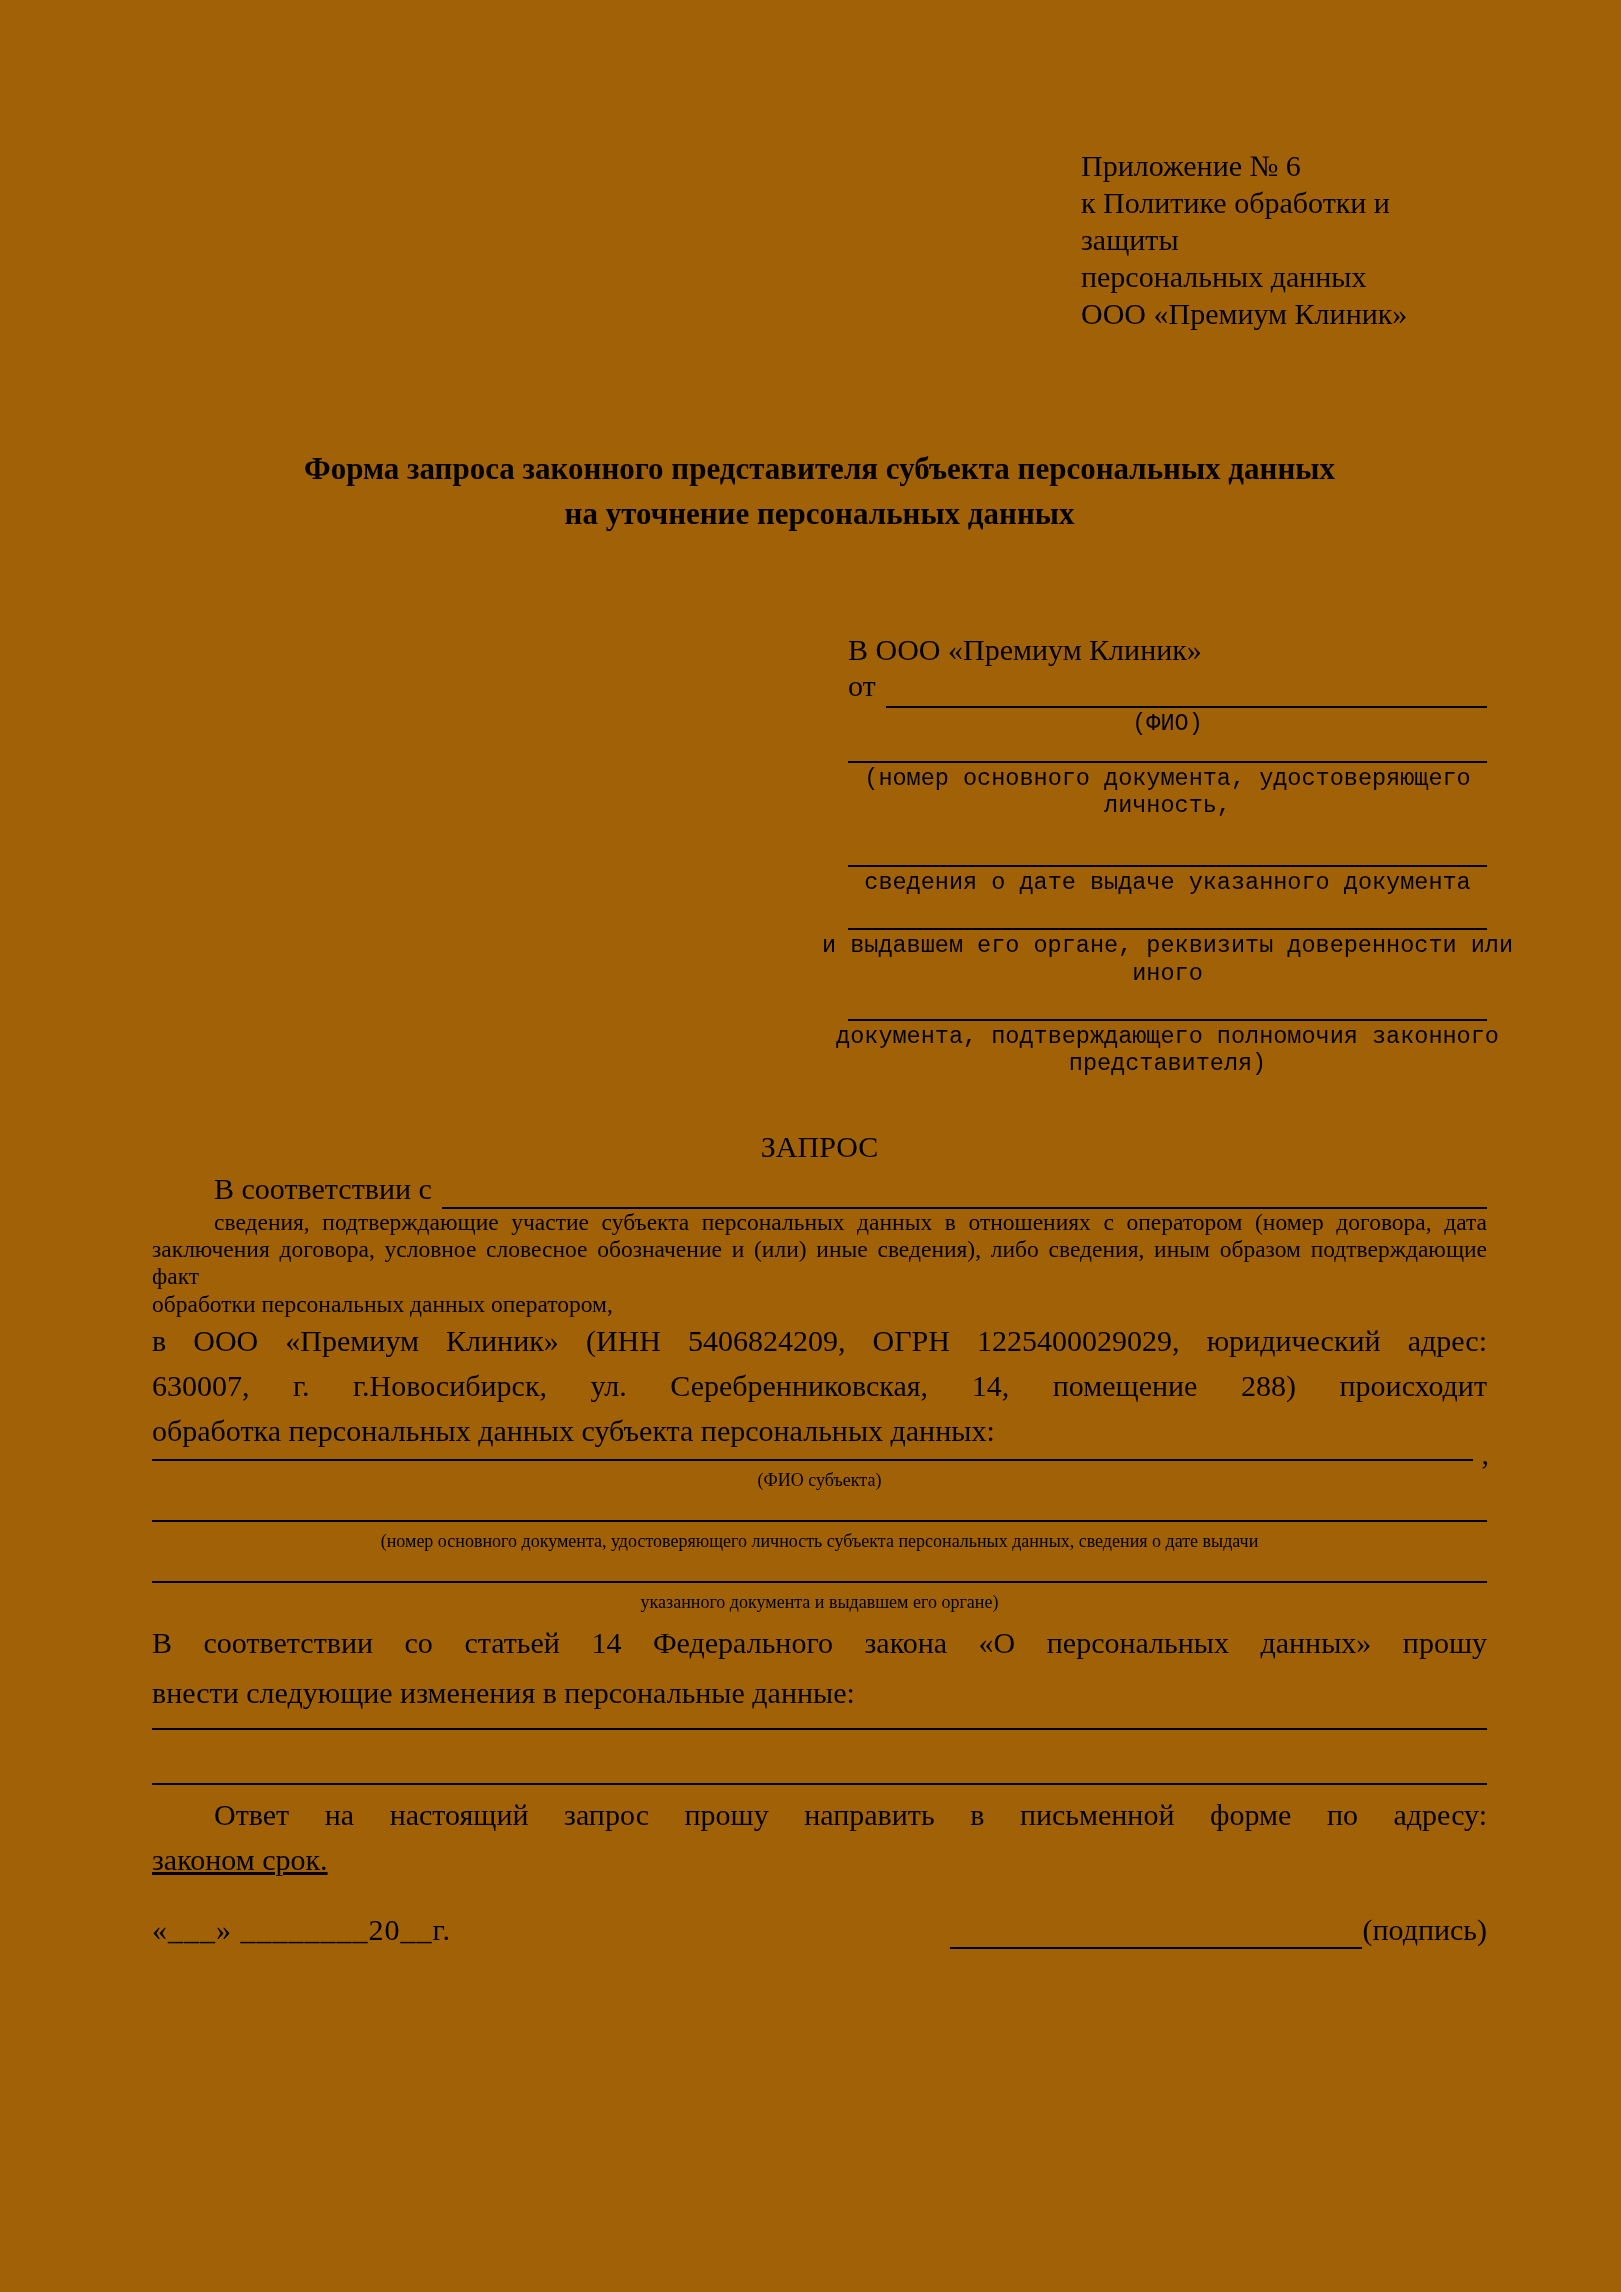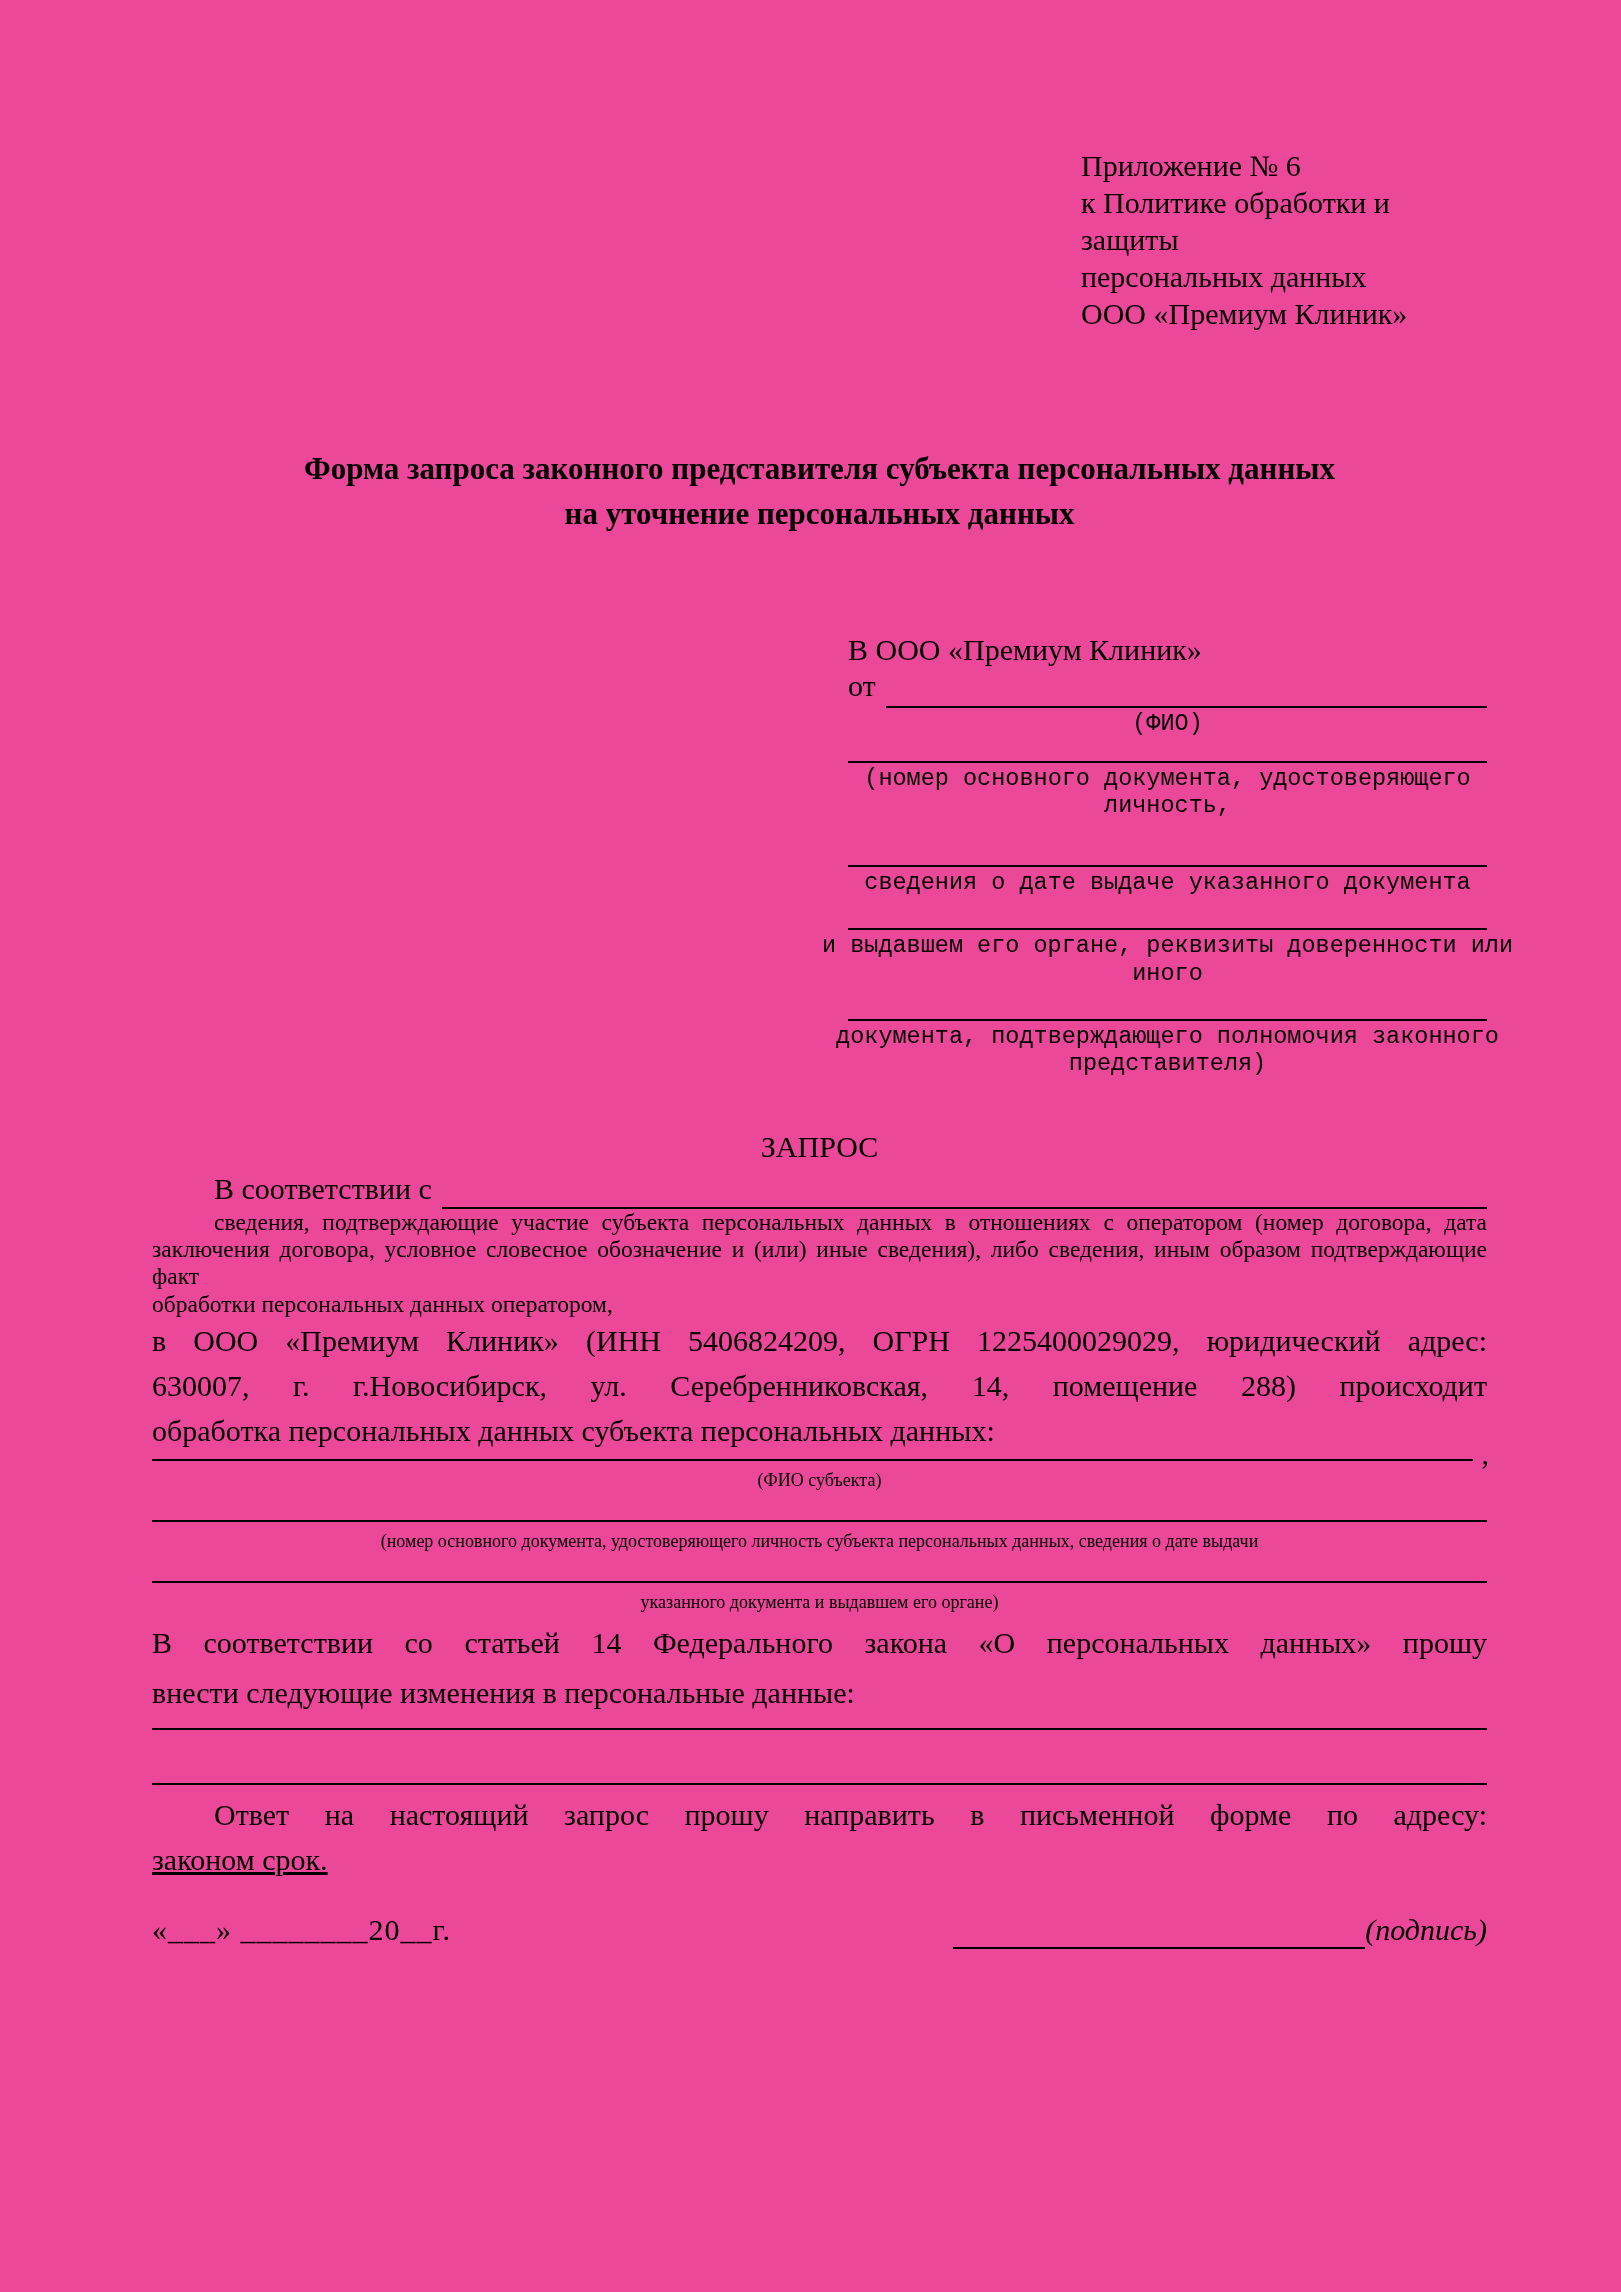--- a/index.html
+++ b/index.html
@@ -1,20 +1,20 @@
 <!DOCTYPE html>
 <html><head>
 <meta charset="utf-8">
 <style>
   html,body{margin:0;padding:0;background:#888;}
   .page{
     position:relative;
     width:1621px;height:2293px;
     margin:0 auto;
-    background:#ec4899;color:#000;
+    background:#a16207;color:#000;
     font-family:"Liberation Serif","DejaVu Serif",serif;
     font-size:30px;
     padding:147px 134px 0 152px;
     box-sizing:border-box;
     overflow:hidden;
   }
   
   .appendix{margin-left:929px;line-height:37px;}
   
   .title{margin-top:114px;text-align:center;font-weight:bold;font-size:31px;line-height:45px;}
@@ -40,21 +40,21 @@
   .hr{height:0;border-bottom:2.9px solid #000;}
   .hr-a{margin-top:25.5px}.hr-b{margin-top:25.5px}
   .article{line-height:46px;margin-top:3.9px;}
   .hr-c{margin-top:11.8px}.hr-d{margin-top:53px}
   .reply1{margin-top:7.8px;line-height:45px;padding-left:62px;}
   .reply2{display:flex;justify-content:space-between;align-items:flex-end;height:39px;}
   .rline{width:956px;border-bottom:2.9px solid #000;align-self:flex-end;}
   .reply3{line-height:45px;text-decoration:underline;}
   .footer-row{margin-top:27.4px;display:flex;justify-content:space-between;align-items:flex-end;}
   .date{line-height:39px;letter-spacing:1px;}
-  .sig{display:flex;align-items:flex-end;line-height:39px;font-style:italic;}
+  .sig{display:flex;align-items:flex-end;line-height:39px;}
   .sig-line{width:412px;border-bottom:2.9px solid #000;align-self:flex-end;}
 </style>
 </head>
 <body>
 
 <div class="page">
 
   <div class="appendix">
     <div>Приложение № 6</div>
     <div>к Политике обработки и защиты</div>

